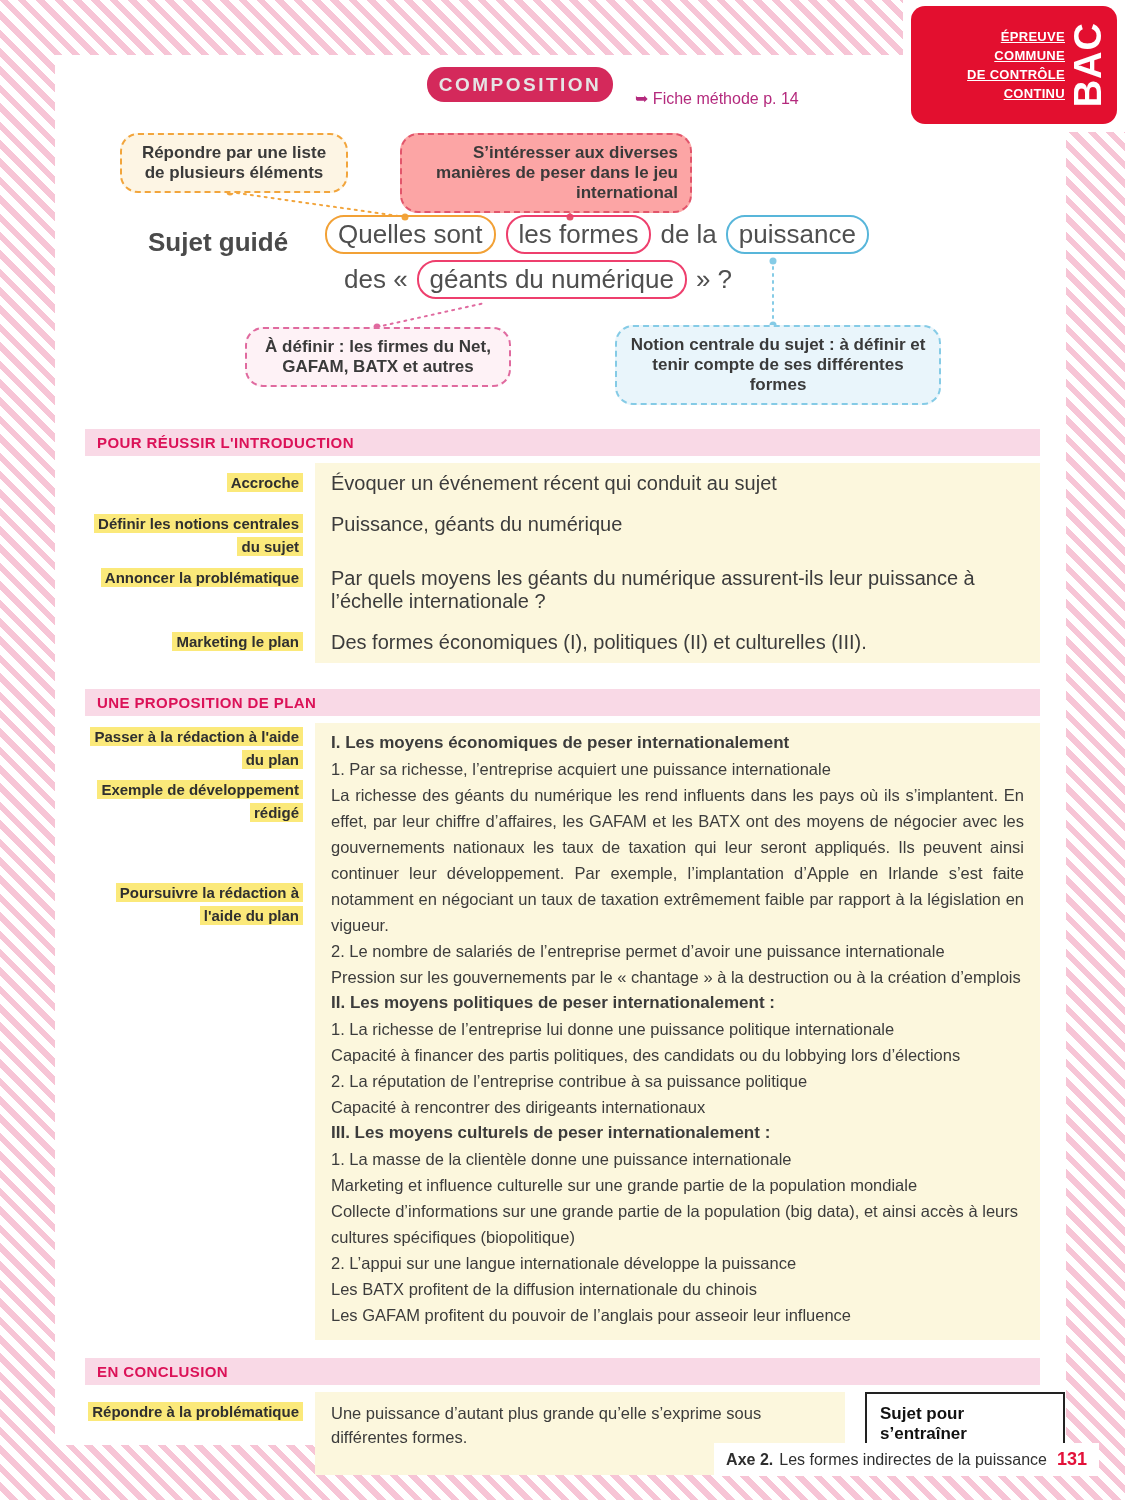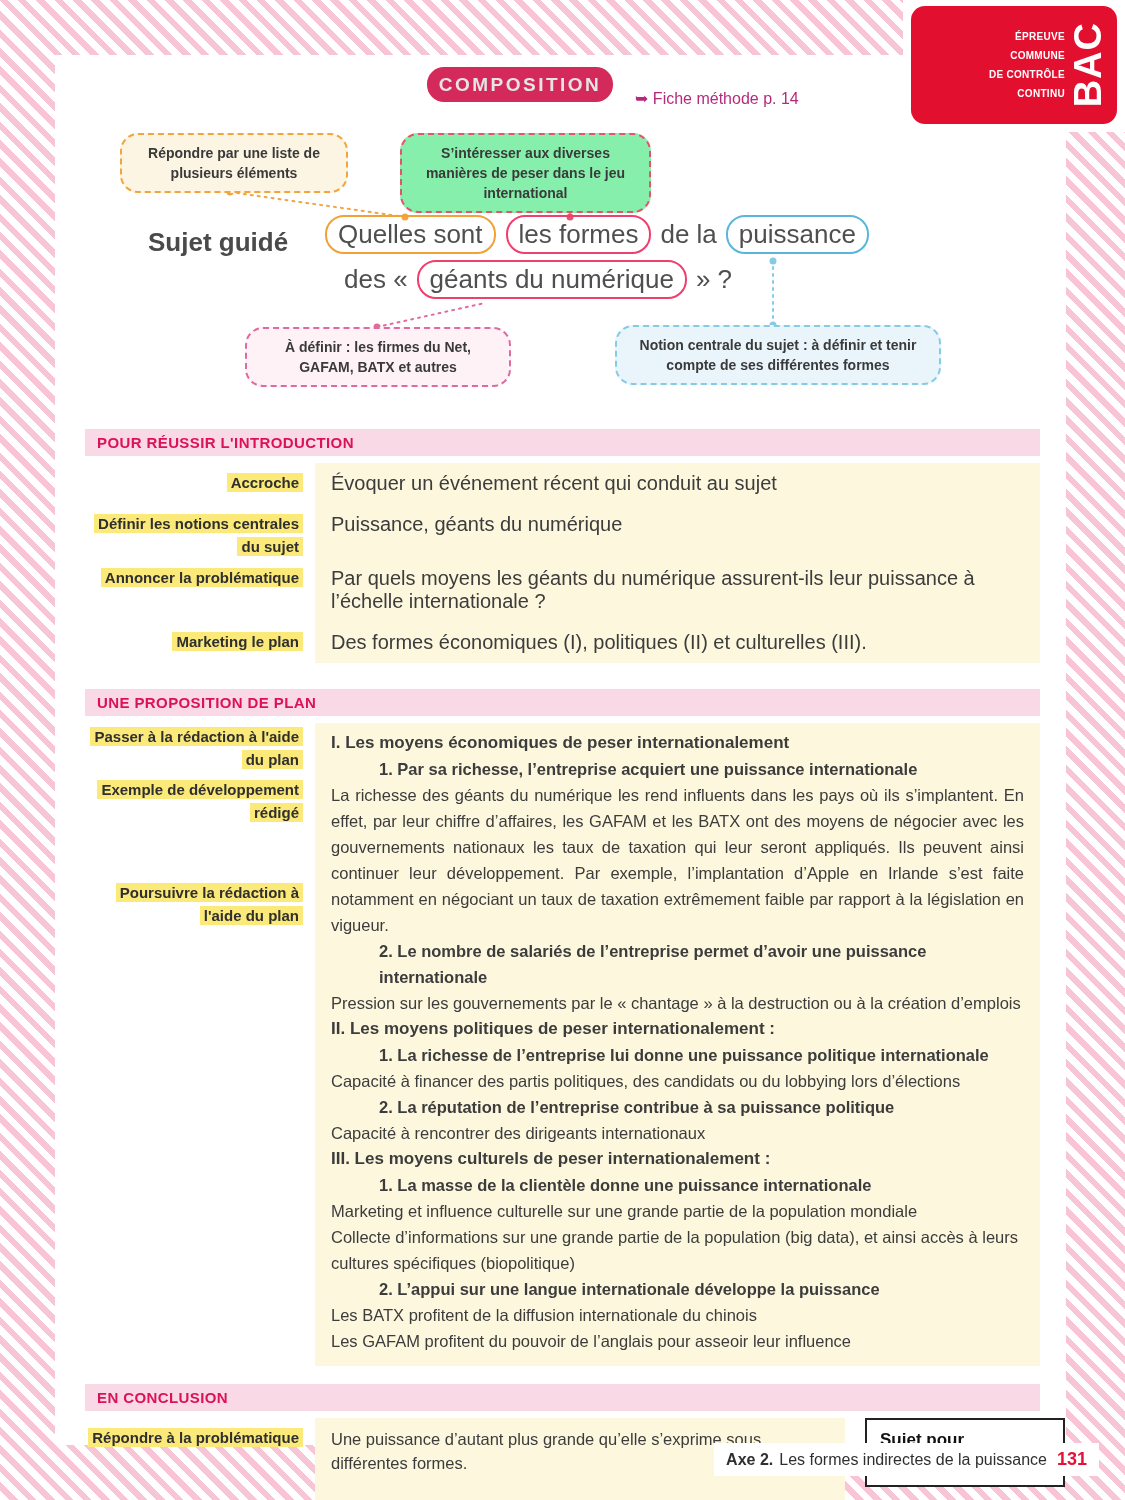--- a/index.html
+++ b/index.html
@@ -26,37 +26,37 @@
   body{
     font-family:"Liberation Sans","DejaVu Sans",sans-serif;
     color:var(--ink);
     background:repeating-linear-gradient(45deg,#ffffff 0 7px,var(--stripe-pink) 7px 13px);
     position:relative;overflow:hidden;
   }
   .page{position:absolute;left:55px;top:55px;width:1011px;height:1390px;background:#fff;}
   
   .bac-wrap{position:absolute;top:0;right:0;width:222px;height:132px;background:#fff;border-bottom-left-radius:26px;z-index:5;}
   .bac-card{position:absolute;left:8px;right:8px;top:6px;bottom:8px;background:var(--badge-red);border-radius:14px;display:flex;align-items:center;color:#fff;padding:6px 6px 6px 10px;}
-  .bac-lines{flex:1;text-align:right;font-weight:bold;font-size:10px;line-height:19px;letter-spacing:.3px;}
+  .bac-lines{flex:1;text-align:right;font-weight:bold;font-size:13px;line-height:19px;letter-spacing:.3px;text-decoration:underline;}
   .bac-vert{width:46px;display:flex;align-items:center;justify-content:center;font-weight:bold;font-size:38px;writing-mode:vertical-rl;transform:rotate(180deg);letter-spacing:1px;}
   
   .head{position:relative;height:348px;}
   .comp-banner{position:absolute;left:372px;top:12px;width:186px;height:35px;background:var(--composition-bg);color:#e5e5e5;border-radius:17px;display:flex;align-items:center;justify-content:center;font-weight:bold;font-size:19px;letter-spacing:2.5px;}
   .fiche{position:absolute;left:580px;top:34px;color:var(--fiche-magenta);font-weight:normal;font-size:16px;}
   .connectors{position:absolute;left:0;top:0;width:1011px;height:348px;z-index:1;}
   .c-orange{stroke:var(--bubble-orange);}
   .c-red{stroke:var(--bubble-red);}
   .c-pink{stroke:var(--bubble-pink);}
   .c-blue{stroke:var(--bubble-blue);}
   .connectors line{stroke-width:2;stroke-dasharray:2 5;stroke-linecap:round;fill:none;}
   .f-orange{fill:var(--bubble-orange);} .f-red{fill:var(--bubble-red);}
   .f-pink{fill:var(--bubble-pink);} .f-blue{fill:var(--bubble-blue);}
-  .bubble{position:absolute;z-index:2;border-radius:18px;padding:8px 12px;text-align:center;font-weight:bold;font-size:14px;line-height:20px;color:#3a3a3a;}
+  .bubble{position:absolute;z-index:2;border-radius:18px;padding:8px 12px;text-align:center;font-weight:bold;font-size:17px;line-height:20px;color:#3a3a3a;}
   .bubble-orange{left:65px;top:78px;width:228px;border:2px dashed var(--bubble-orange);background:#fdf5e4;}
-  .bubble-red{left:345px;top:78px;width:251px;border:2px dashed var(--bubble-red);background:#86efac;}
+  .bubble-red{left:345px;top:78px;width:292px;border:2px dashed var(--bubble-red);background:#fca5a5;text-align:right;}
   .bubble-pink{left:190px;top:272px;width:266px;border:2px dashed var(--bubble-pink);background:#fef2f6;}
   .bubble-blue{left:560px;top:270px;width:326px;border:2px dashed var(--bubble-blue);background:#e9f5fb;}
   .sujet-label{position:absolute;left:93px;top:172px;font-size:26px;font-weight:bold;color:#4a4a4a;z-index:2;}
   .qline{position:absolute;z-index:2;display:flex;align-items:center;font-size:26px;color:#4f4f4f;white-space:nowrap;}
   .qline1{left:270px;top:160px;}
   .qline2{left:285px;top:205px;}
   .qbox{border:2px solid;border-radius:19px;padding:2px 11px;margin:0 5px;}
   .qbox:first-child{margin-left:0;}
   .qbox-orange{border-color:var(--box-orange);}
   .qbox-red{border-color:var(--box-red);}
@@ -73,21 +73,21 @@
   .intro-grid{display:grid;grid-template-columns:218px 1fr;column-gap:12px;}
   .label-cell{padding-top:8px;text-align:right;}
   .content-cell{background:var(--panel-yellow);padding:9px 16px 9px;font-size:20px;line-height:23px;}
   
   .two-col{display:flex;}
   .labels-col{width:218px;position:relative;flex:none;margin-right:12px;}
   .abs-label{position:absolute;left:0;right:0;text-align:right;}
   .panel{flex:1;background:var(--panel-yellow);padding:7px 16px 12px;}
   .pl{font-size:16.5px;line-height:26px;}
   .pl-h{font-weight:bold;font-size:17px;}
-  .pl-b{font-weight:bold;margin-left:48px;}
+  .pl-b{font-weight:normal;}
   .pl-para{text-align:justify;}
   
   .concl-panel{flex:none;width:530px;background:var(--panel-yellow);padding:9px 16px 12px;font-size:16.5px;line-height:24px;}
   .concl-row1{margin-bottom:14px;}
   .train-box{flex:none;width:200px;margin-left:20px;align-self:flex-start;background:#fff;border:2px solid #222;padding:10px 13px;z-index:3;}
   .train-title{font-weight:bold;font-size:17px;color:#111;margin-bottom:5px;}
   
   .footer{position:absolute;right:26px;bottom:24px;background:#fff;padding:6px 12px;display:flex;align-items:baseline;gap:6px;font-size:16px;z-index:6;}
   .footer .axe-bold{font-weight:bold;color:#2f2f2f;}
   .footer .axe-text{color:#2f2f2f;}

